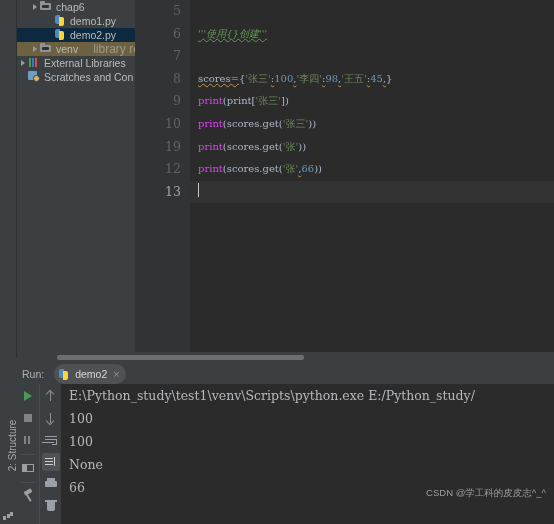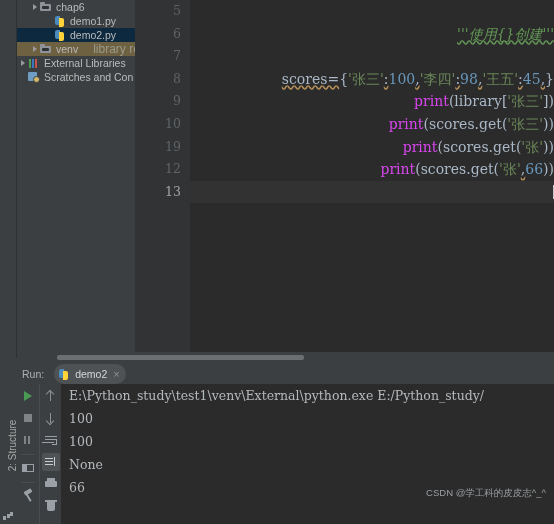--- a/index.html
+++ b/index.html
@@ -18,21 +18,21 @@
   }
 
   
   .project-panel{
     position:absolute;left:17px;top:0;width:118px;height:352px;
     background:#3c3f41;overflow:hidden;
   }
   .tree{padding:0;margin:0;list-style:none;}
   .tree-row{
     position:relative;height:14px;line-height:14px;white-space:nowrap;
-    font-size:10.5px;color:#bbbbbb;display:flex;align-items:center;
+    font-size:10.5px;color:#bbbbbb;display:flex;align-items:flex-start;
     padding-left:2px;
   }
   .tree-row.selected{background:#0d293f;}
   .tree-row.libroot{background:#6e6142;}
   .arrow{
     width:9px;height:14px;display:inline-block;flex:none;
     position:relative;
   }
   .arrow.collapsed::before{
     content:"";position:absolute;left:2px;top:4px;
@@ -93,23 +93,22 @@
     height:22.6px;line-height:22.6px;text-align:right;padding-right:9px;
     font-family:"DejaVu Serif", serif;font-size:12.5px;color:#606366;
   }
   .ln.current{color:#a4a3a3;}
   .editor{
     position:absolute;left:190px;top:0;width:364px;height:352px;
     background:#2b2b2b;overflow:hidden;
   }
   .code-line{
     height:22.6px;line-height:22.6px;white-space:pre;
-    font-family:"DejaVu Serif", serif;font-size:14px;color:#a9b7c6;
+    font-family:"DejaVu Serif", serif;font-size:10px;color:#a9b7c6;
     padding-left:8px;
-    text-align:right;
   }
   .code-line.current{background:#323232;}
   .tok-comment{color:#629755;font-style:italic;text-decoration:underline wavy #629755;text-decoration-skip-ink:none;}
   .tok-kw{color:#d946ef;}
   .tok-str{color:#6a8759;}
   .tok-num{color:#6897bb;}
   .tok-plain{color:#a9b7c6;}
   .tok-err{text-decoration:underline wavy #bc9458;text-decoration-skip-ink:none;}
   .caret{
     display:inline-block;width:1px;height:14px;background:#c8c8c8;
@@ -286,21 +285,21 @@
 
   <div class="editor">
     <div class="code-line">&nbsp;</div>
 
     <div class="code-line"><span class="tok-comment">'''使用{}创建'''</span></div>
 
     <div class="code-line">&nbsp;</div>
 
     <div class="code-line"><span class="tok-plain tok-err">scores=</span><span class="tok-plain">{</span><span class="tok-str">'张三'</span><span class="tok-plain tok-err">:</span><span class="tok-num">100</span><span class="tok-plain tok-err">,</span><span class="tok-str">'李四'</span><span class="tok-plain tok-err">:</span><span class="tok-num">98</span><span class="tok-plain tok-err">,</span><span class="tok-str">'王五'</span><span class="tok-plain tok-err">:</span><span class="tok-num">45</span><span class="tok-plain tok-err">,</span><span class="tok-plain">}</span></div>
 
-    <div class="code-line"><span class="tok-kw">print</span><span class="tok-plain">(library[</span><span class="tok-str">'张三'</span><span class="tok-plain">])</span></div>
+    <div class="code-line"><span class="tok-kw">print</span><span class="tok-plain">(print[</span><span class="tok-str">'张三'</span><span class="tok-plain">])</span></div>
 
     <div class="code-line"><span class="tok-kw">print</span><span class="tok-plain">(scores.get(</span><span class="tok-str">'张三'</span><span class="tok-plain">))</span></div>
 
     <div class="code-line"><span class="tok-kw">print</span><span class="tok-plain">(scores.get(</span><span class="tok-str">'张'</span><span class="tok-plain">))</span></div>
 
     <div class="code-line"><span class="tok-kw">print</span><span class="tok-plain">(scores.get(</span><span class="tok-str">'张'</span><span class="tok-plain tok-err">,</span><span class="tok-num">66</span><span class="tok-plain">))</span></div>
 
     <div class="code-line current"><span class="caret"></span></div>
   </div>
 
@@ -336,21 +335,21 @@
     <div class="run-toolbar-b" id="tb-right">
         <div class="tb-btn i-up"></div>
         <div class="tb-btn i-down"></div>
         <div class="tb-btn i-wrap"></div>
         <div class="tb-btn i-scroll active"></div>
         <div class="tb-btn i-print"></div>
         <div class="tb-btn i-trash"></div>
       </div>
 
     <div class="console" id="console">
-        <div class="con-line">E:\Python_study\test1\venv\External\python.exe E:/Python_study/</div>
+        <div class="con-line">E:\Python_study\test1\venv\Scripts\python.exe E:/Python_study/</div>
         <div class="con-line">100</div>
         <div class="con-line">100</div>
         <div class="con-line">None</div>
         <div class="con-line">66</div>
       </div>
 
     <div class="watermark">CSDN @学工科的皮皮志^_^</div>
   </div>
 
 </div>

